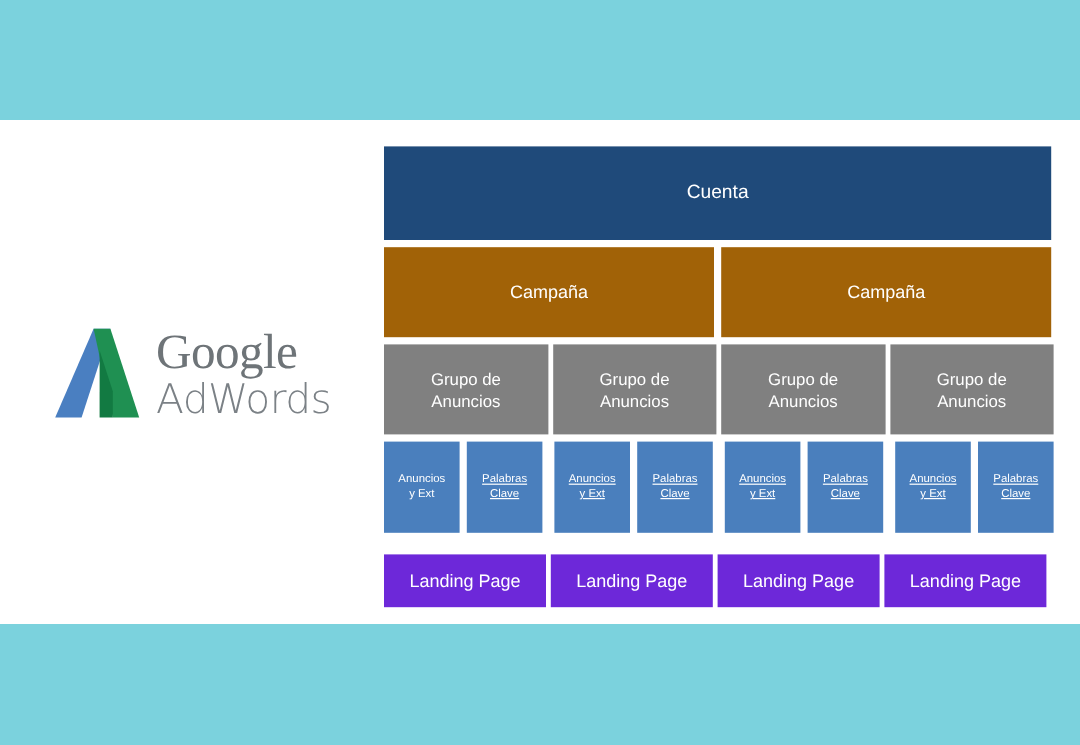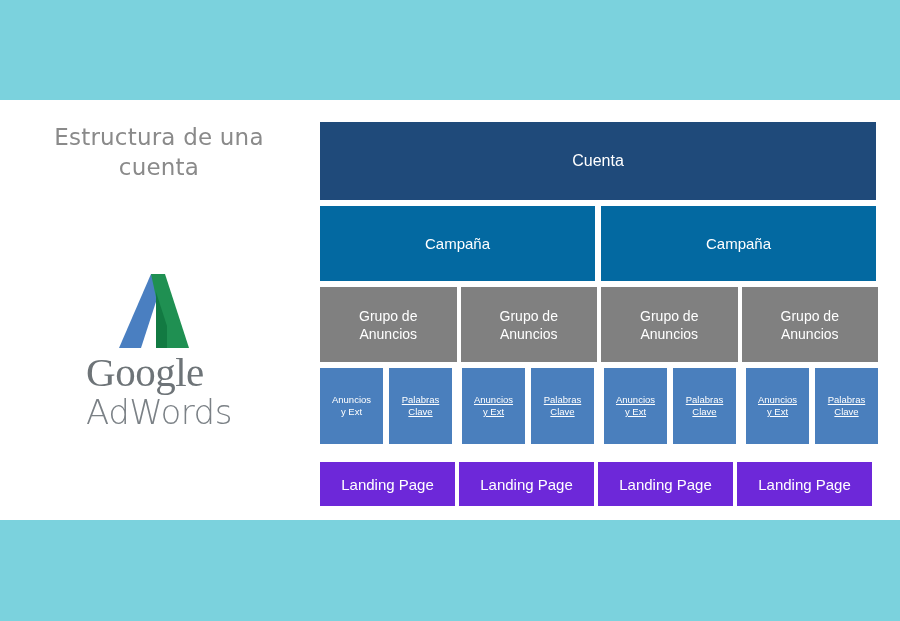--- a/index.html
+++ b/index.html
@@ -48,21 +48,20 @@
   }
 
   .logo-wrap {
     position: absolute;
     top: 170px;
     left: 0;
     width: 318px;
     display: flex;
     align-items: center;
     justify-content: center;
-    flex-direction: column;
   }
   .logo-mark {
     width: 78px;
     height: 82px;
     flex: 0 0 auto;
     margin-right: 10px;
   }
   .logo-words {
     display: flex;
     flex-direction: column;
@@ -109,21 +108,21 @@
     height: 78px;
     background: #1f4a7a;
     font-size: 16px;
   }
 
   
   .row-campaign { margin-bottom: 6px; }
   .node-campaign {
     width: 275px;
     height: 75px;
-    background: #0369a1;
+    background: #a16207;
     font-size: 15px;
   }
   .node-campaign + .node-campaign { margin-left: 6px; }
 
   
   .row-adgroup { margin-bottom: 6px; }
   .node-adgroup {
     width: 137px;
     height: 75px;
     background: #808080;
@@ -154,24 +153,20 @@
   .node-landing + .node-landing { margin-left: 4px; }
 </style>
 </head>
 <body>
 
 <div class="banner banner-top"></div>
 <div class="banner banner-bottom"></div>
 
 <div class="left-col">
 
-  <div class="page-title">
-    <div>Estructura de una</div>
-    <div>cuenta</div>
-  </div>
 
   <div class="logo-wrap">
     <svg class="logo-mark" viewBox="0 0 78 82">
       <polygon points="36,4 50,4 26,78 4,78" fill="#4a7fc1"></polygon>
       <polygon points="36,4 50,4 74,78 52,78" fill="#1f9052"></polygon>
       <polygon points="41,22 52,56 52,78 41,78" fill="#127a42"></polygon>
     </svg>
     <div class="logo-words">
       <span class="logo-google">Google</span>
       <span class="logo-adwords">AdWords</span>

